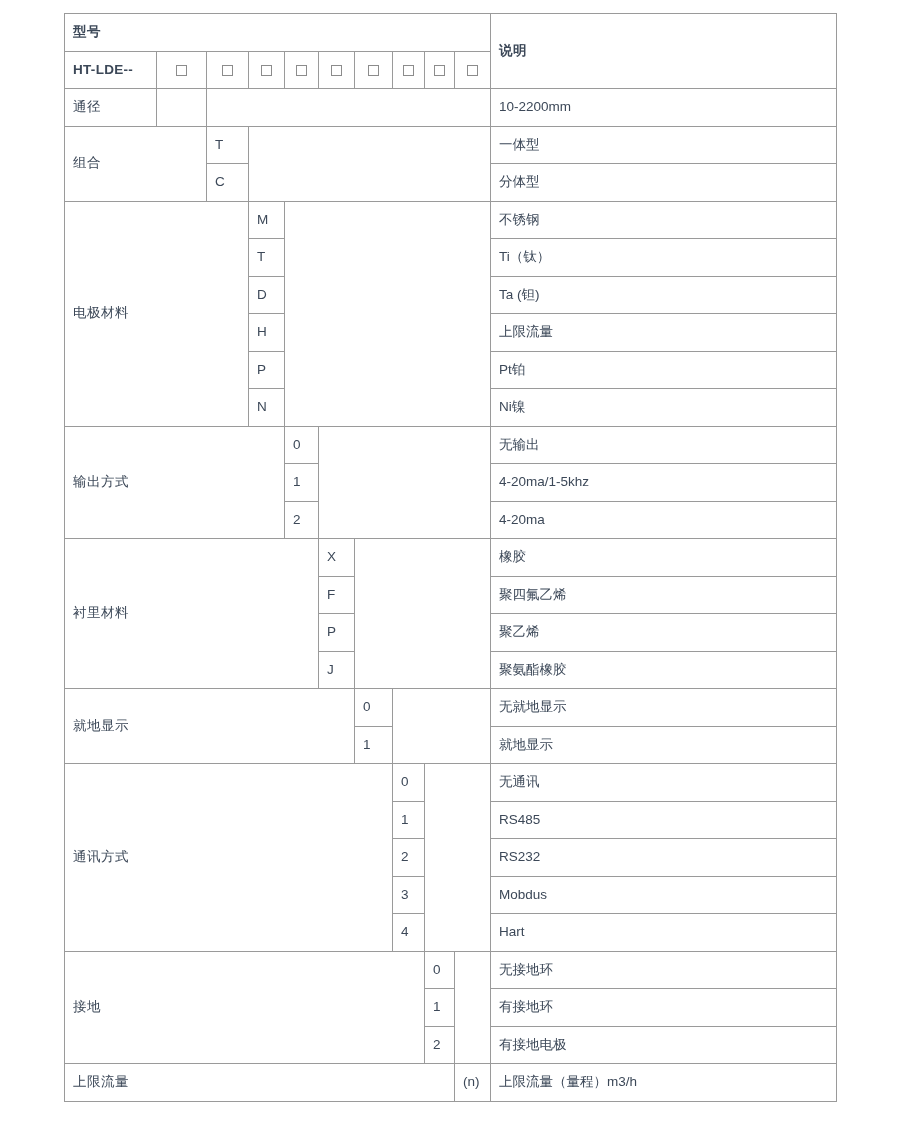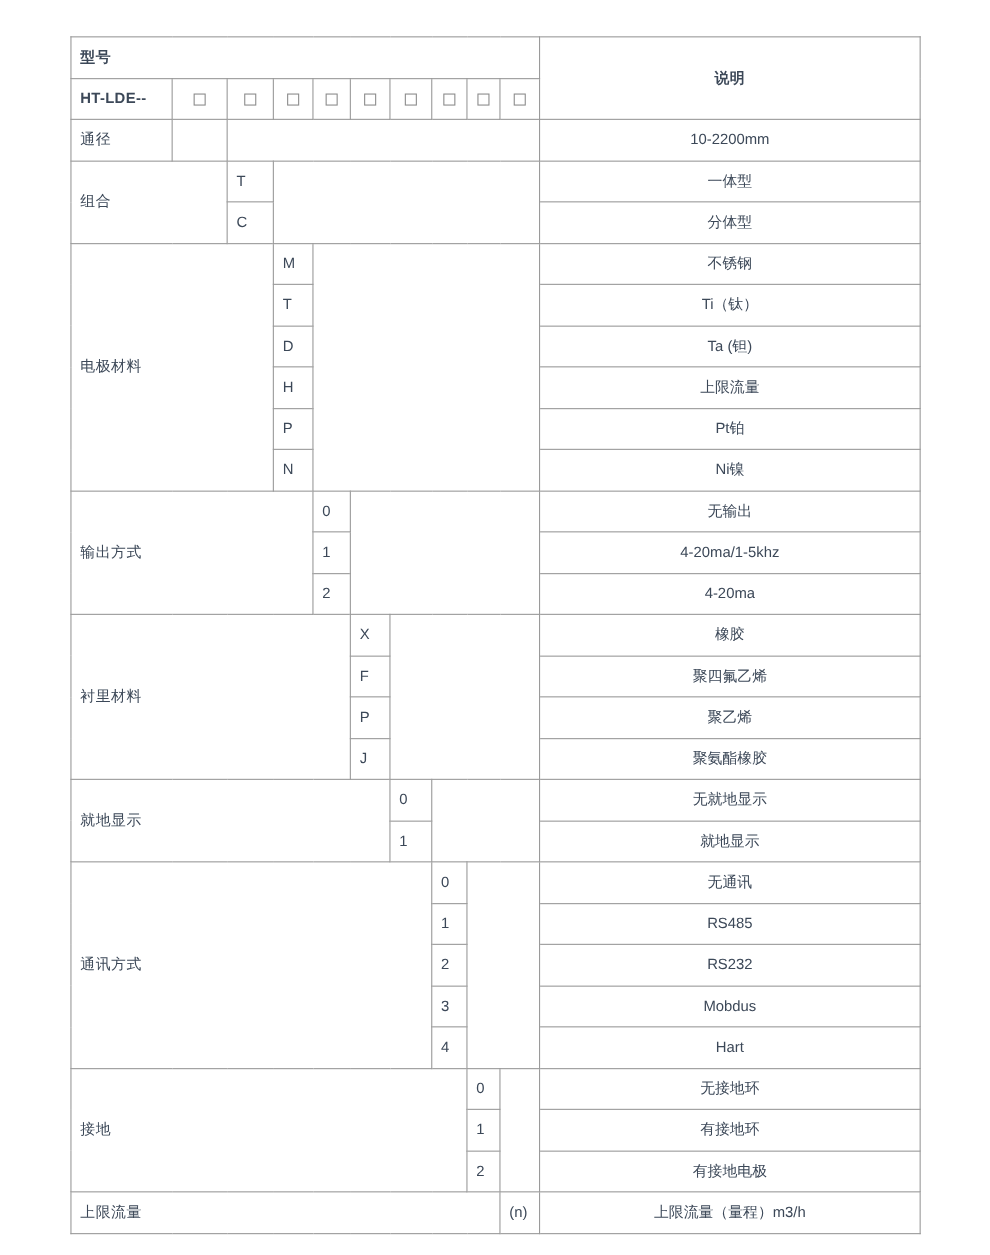--- a/index.html
+++ b/index.html
@@ -43,36 +43,35 @@
     background: #ffffff;
     height: 37.5px;
     box-sizing: border-box;
     overflow: hidden;
     white-space: nowrap;
   }
 
   
   table.model-table {
     border: 1px solid #6f6f6f;
-    margin-top: 20px;
   }
 
   .cell-label {
     text-align: left;
     letter-spacing: 0.5px;
   }
 
   .cell-code {
     text-align: left;
     padding-left: 8px;
     font-size: 13.5px;
   }
 
   .cell-desc {
-    text-align: center;
+    text-align: left;
     padding-left: 12px;
   }
 
   .cell-empty {
     padding: 0;
   }
 
   .cell-title {
     font-weight: bold;
     letter-spacing: 0.5px;

